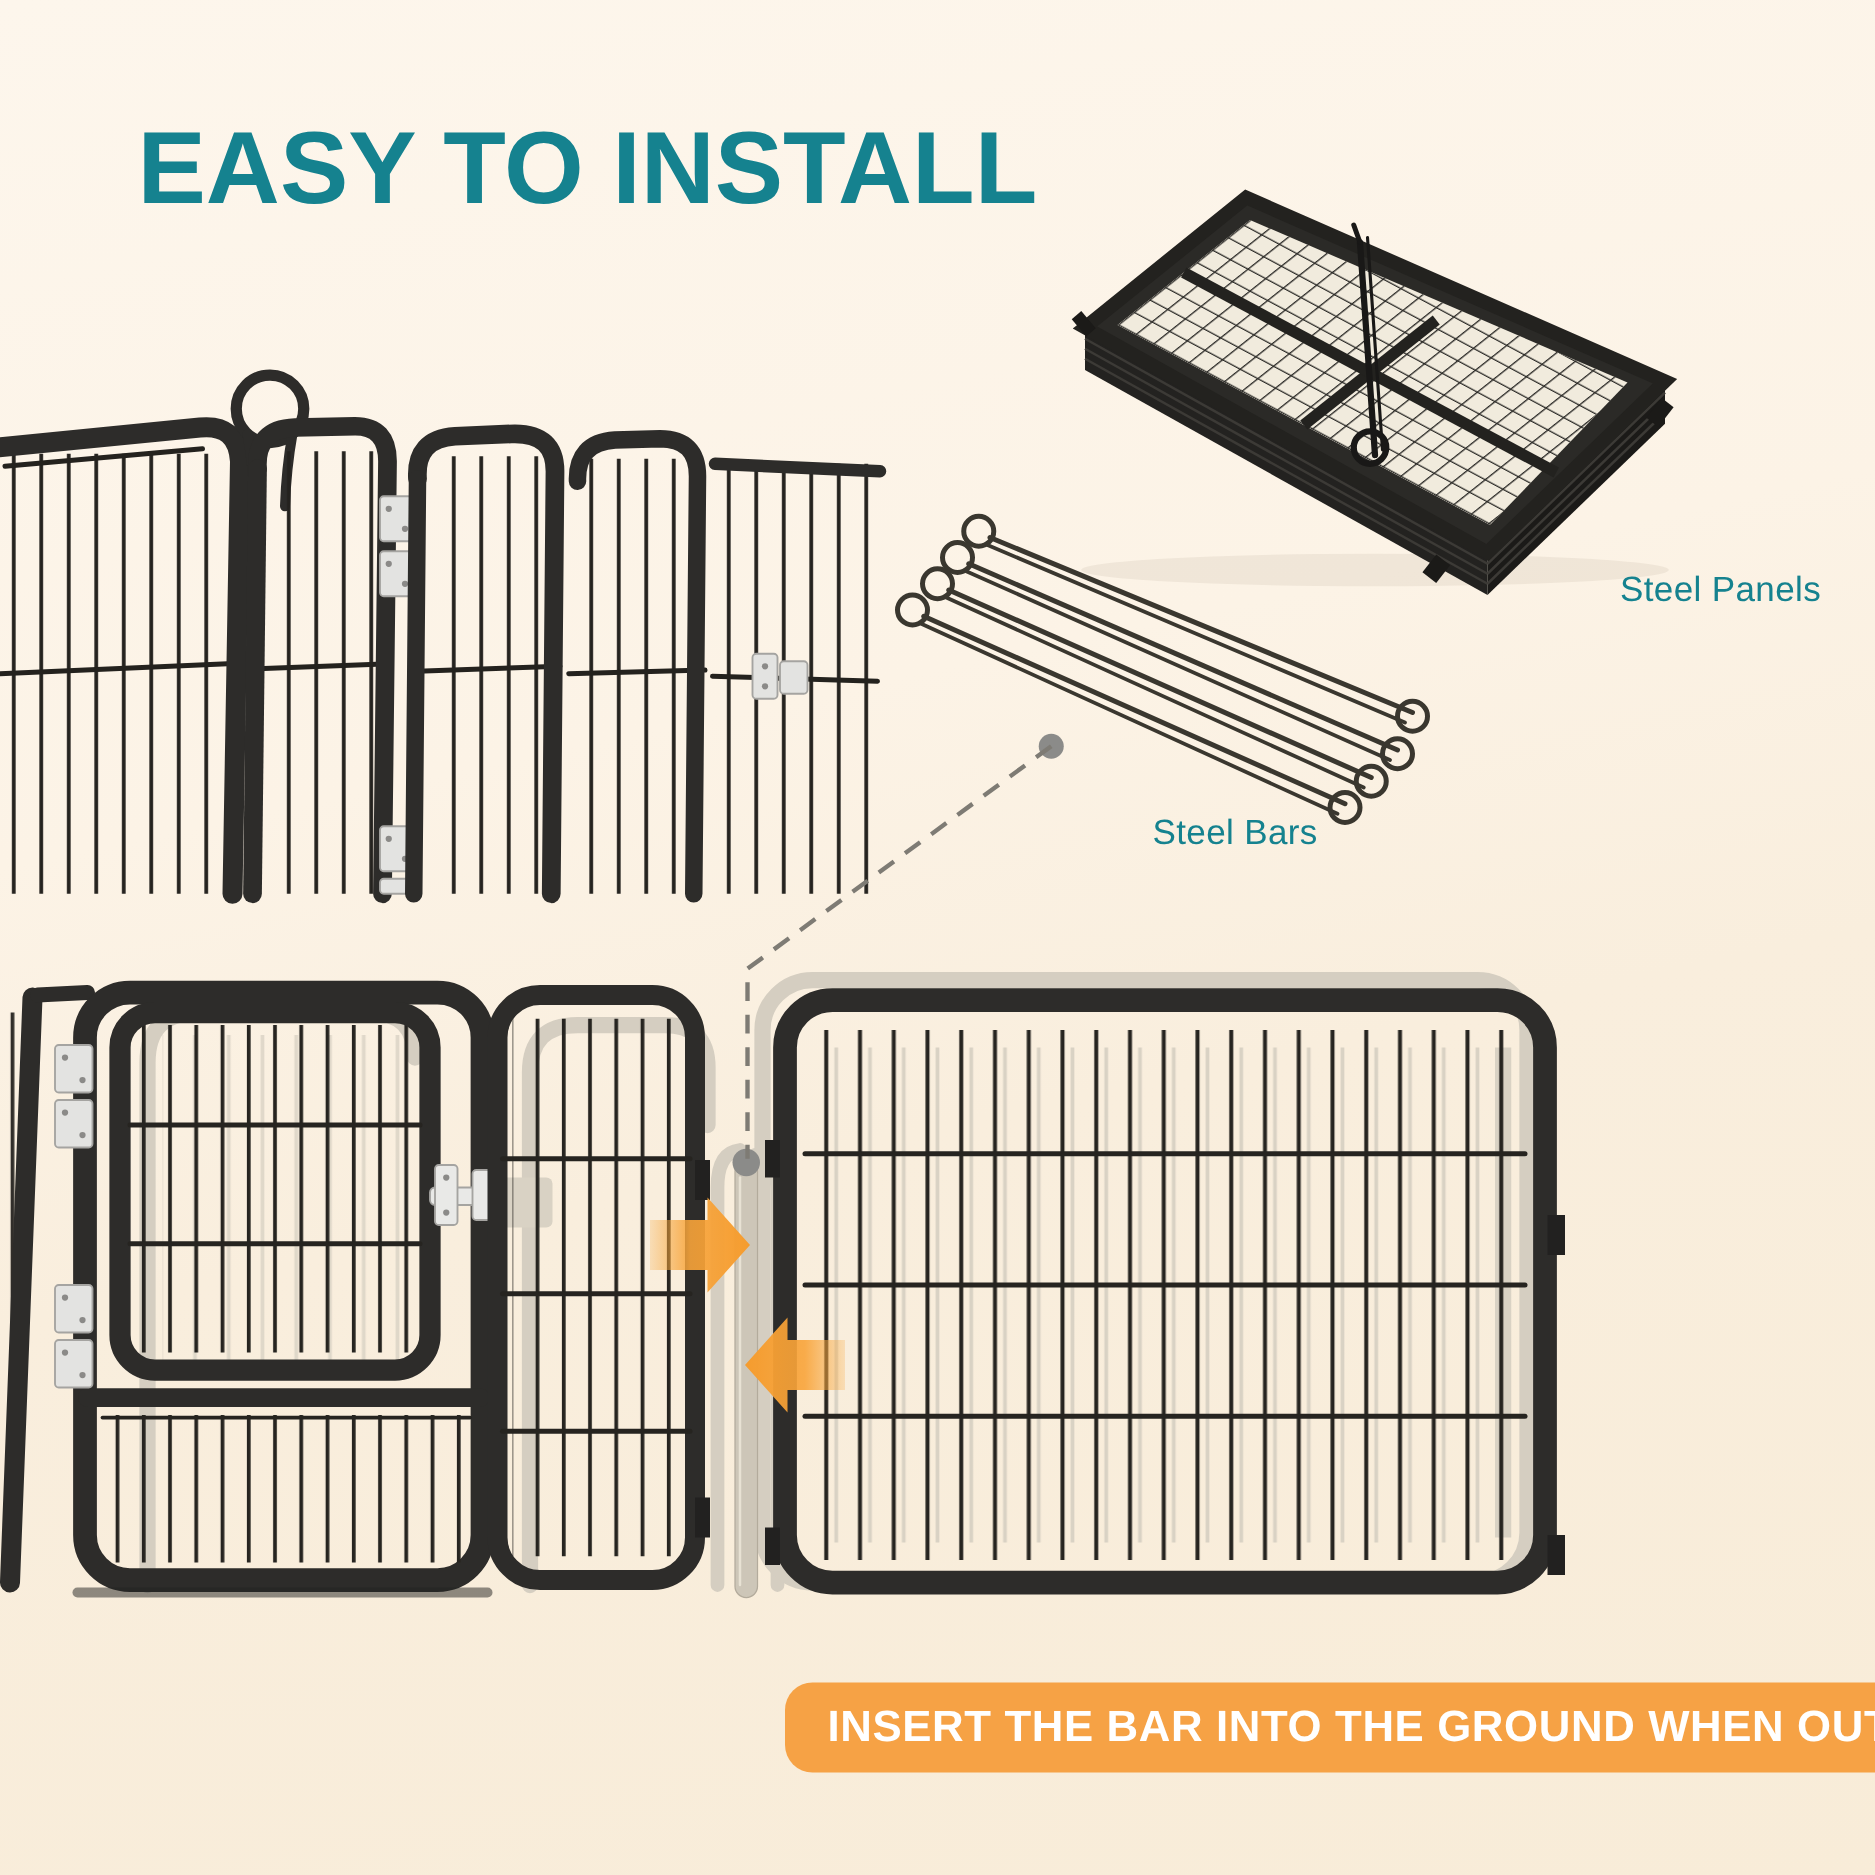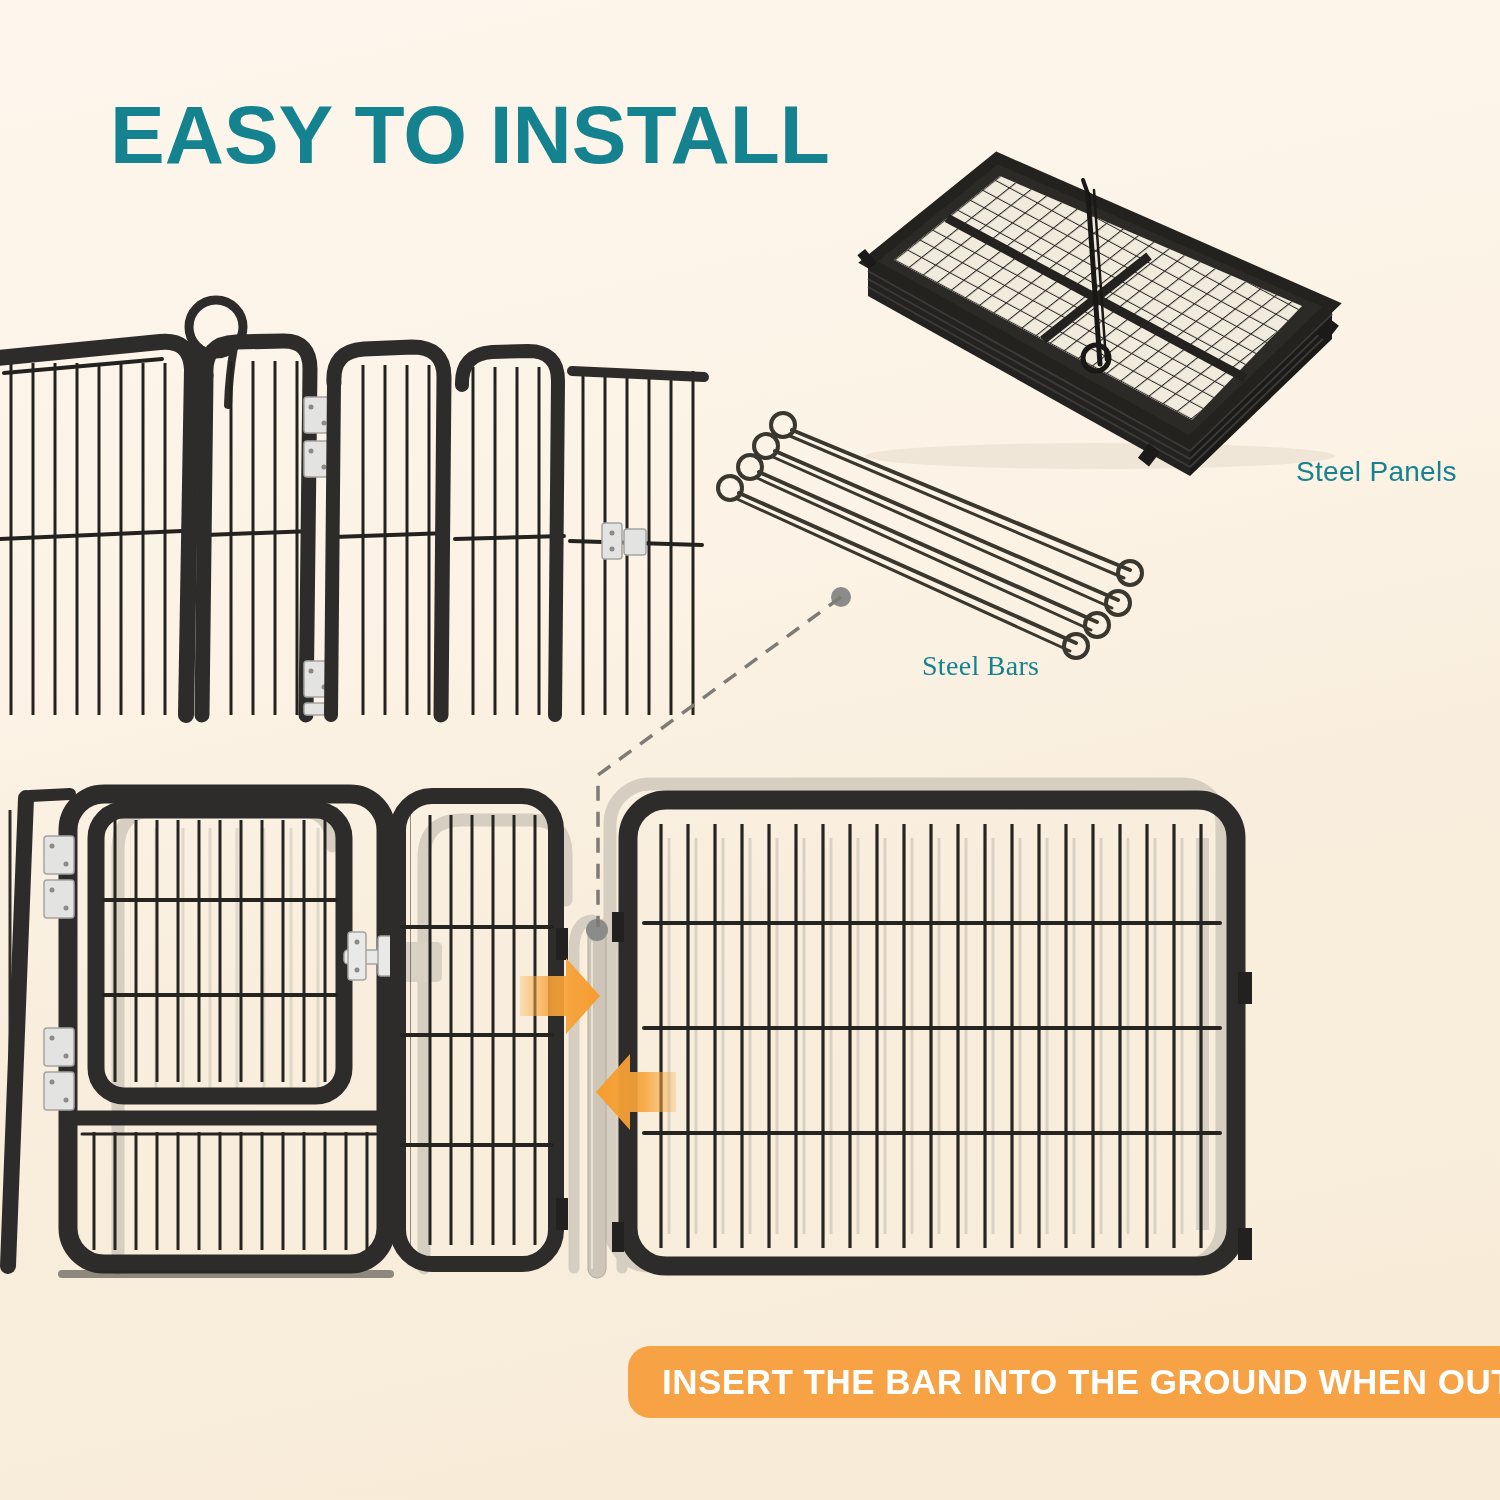--- a/index.html
+++ b/index.html
@@ -12,21 +12,21 @@
   .title{
     position:absolute;left:110px;top:92px;
     font-size:82px;font-weight:bold;letter-spacing:0px;line-height:1.05;
     color:var(--teal,#15828f);white-space:nowrap;
   }
   .callout-label{
     position:absolute;font-size:28px;font-weight:normal;
     color:var(--teal,#15828f);white-space:nowrap;letter-spacing:0.3px;
   }
   .label-panels{left:1296px;top:456px;}
-  .label-bars{left:922px;top:650px;font-family:Liberation Serif, serif;}
+  .label-bars{left:922px;top:650px;}
   .banner{
     position:absolute;left:628px;top:1346px;width:900px;height:72px;
     background:var(--orange,#f6a245);border-radius:22px;
     display:flex;align-items:center;padding-left:34px;box-sizing:border-box;
   }
   .banner-text{
     color:#ffffff;font-weight:bold;font-size:35px;letter-spacing:0.5px;white-space:nowrap;
   }
   .fig{position:absolute;}
   svg{display:block;overflow:visible;}

